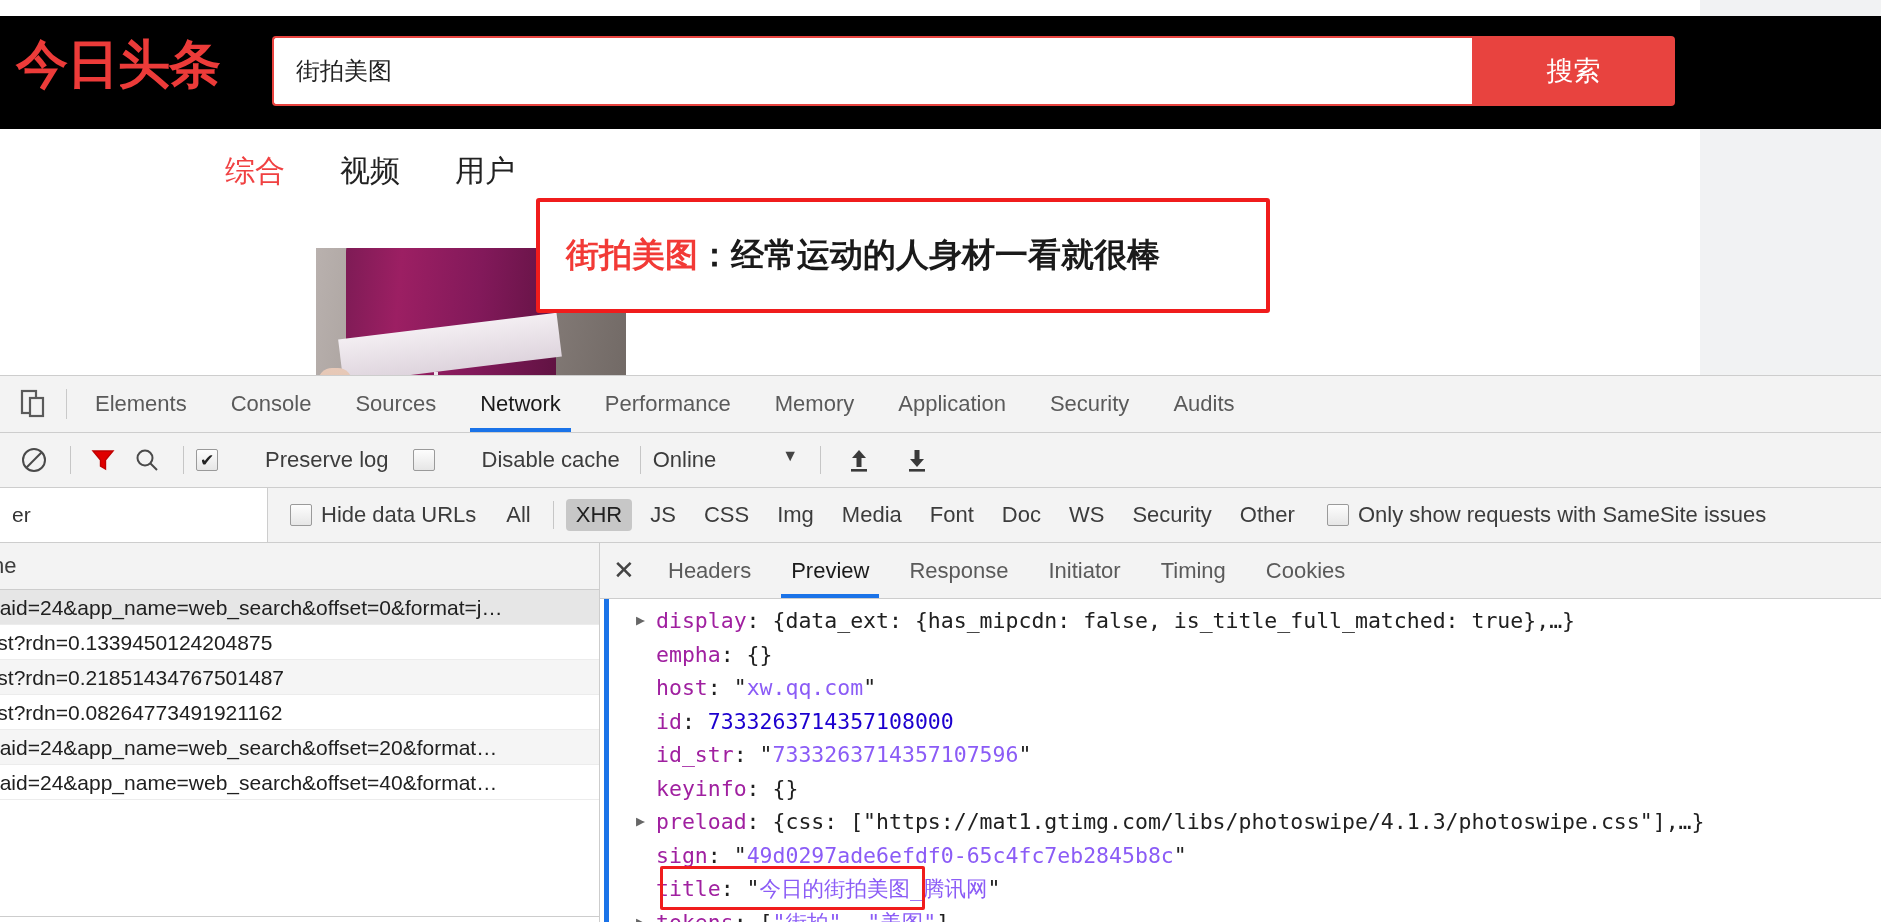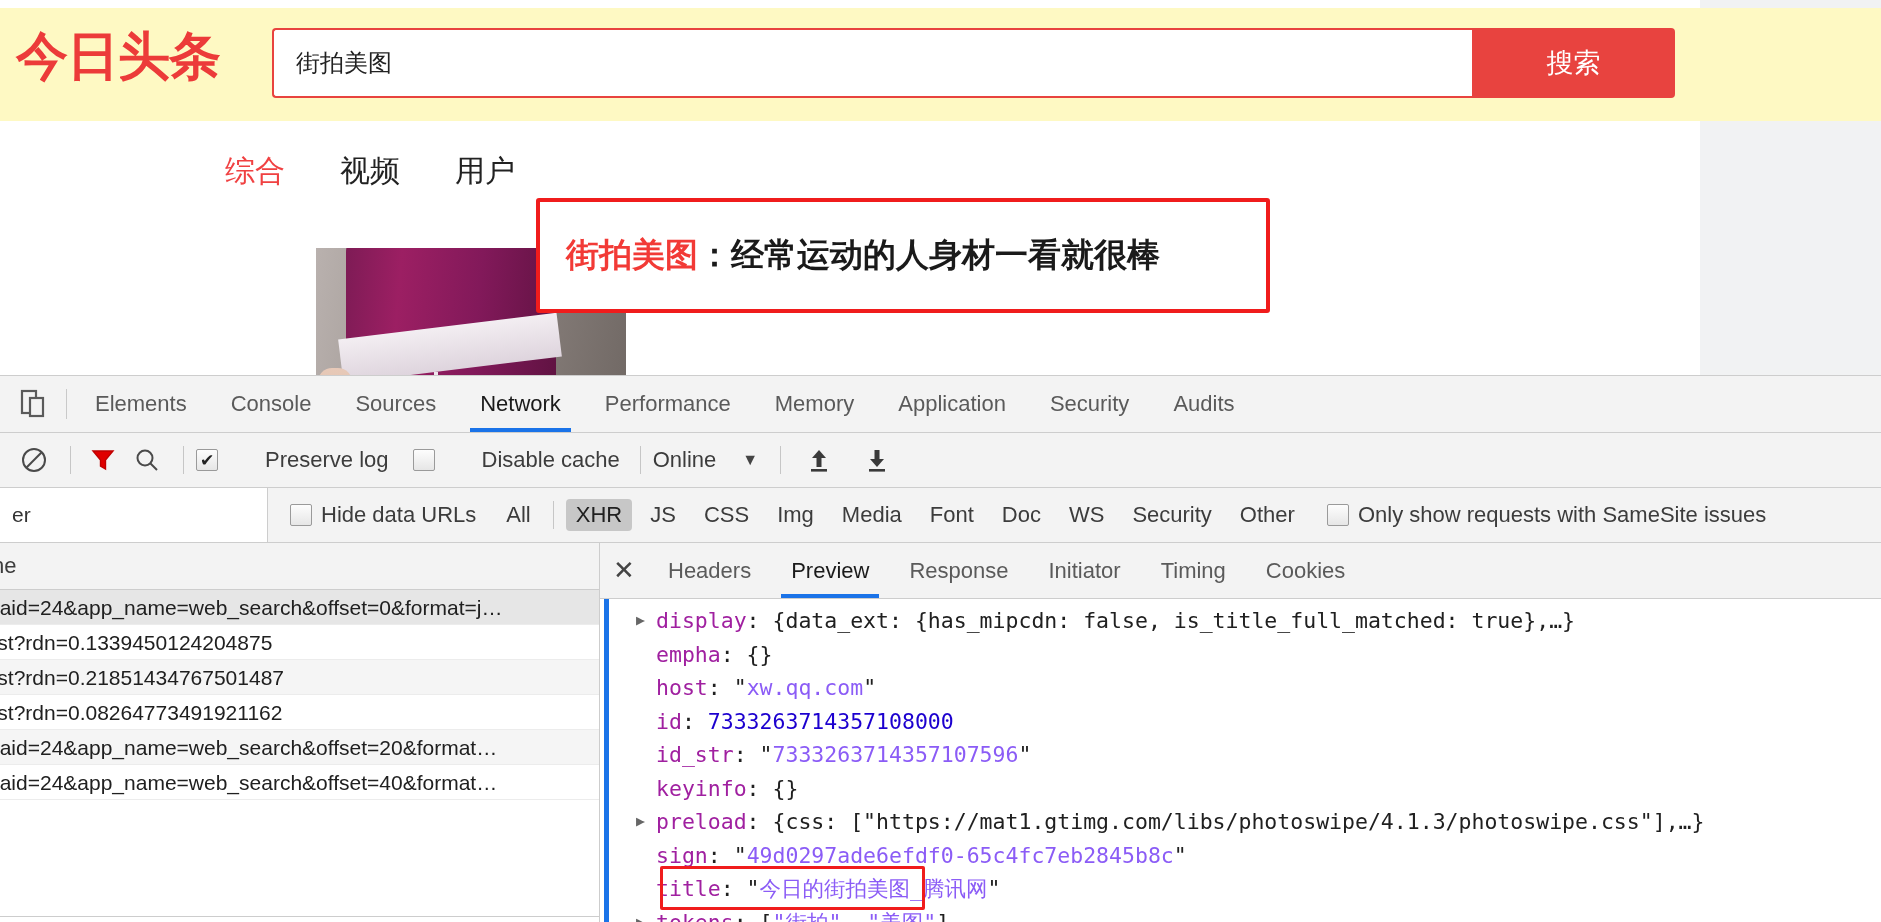--- a/index.html
+++ b/index.html
@@ -21,22 +21,22 @@
   #page-white-strip {
     position:absolute; left:0; top:0; width:1700px; height:375px;
     background:#ffffff;
   }
   #page-gray-right {
     position:absolute; left:1700px; top:0; width:181px; height:375px;
     background:#f1f2f3;
   }
 
   .site-header {
-    position:absolute; left:0; top:8px; width:1881px; height:113px;
-    background:#fef9c3;
+    position:absolute; left:0; top:16px; width:1881px; height:113px;
+    background:#000000;
   }
   .logo {
     position:absolute; left:16px; top:16px;
     font-size:52px; font-weight:bold; color:#ec3b39;
     letter-spacing:-1px;
     line-height:64px;
     font-family:"DejaVu Sans", sans-serif;
   }
   .search-wrap {
     position:absolute; left:272px; top:20px;
@@ -166,21 +166,21 @@
   .cbox {
     width:22px; height:22px; border:1px solid #9a9a9a; border-radius:2px;
     background:linear-gradient(180deg,#fdfdfd,#e6e6e6);
     display:flex; align-items:center; justify-content:center;
     margin-right:9px; flex:none;
   }
   .cbox.checked:after {
     content:'✔'; font-size:17px; color:#222; line-height:1;
   }
   .tb-label { font-size:22px; color:#3c3c3c; white-space:nowrap; }
-  .tb-select { display:flex; align-items:center; cursor:pointer; }
+  .tb-select { display:flex; align-items:flex-start; cursor:pointer;gap:40px; }
   .tb-select .caret { margin-left:26px; font-size:16px; color:#444; }
 
   .dt-filterbar {
     position:relative; height:55px; width:100%;
     background:#f3f3f3;
     border-bottom:1px solid #cdcdcd;
     display:flex; align-items:center;
   }
   .filter-input {
     width:268px; height:54px; border:none; border-right:1px solid #cdcdcd;

